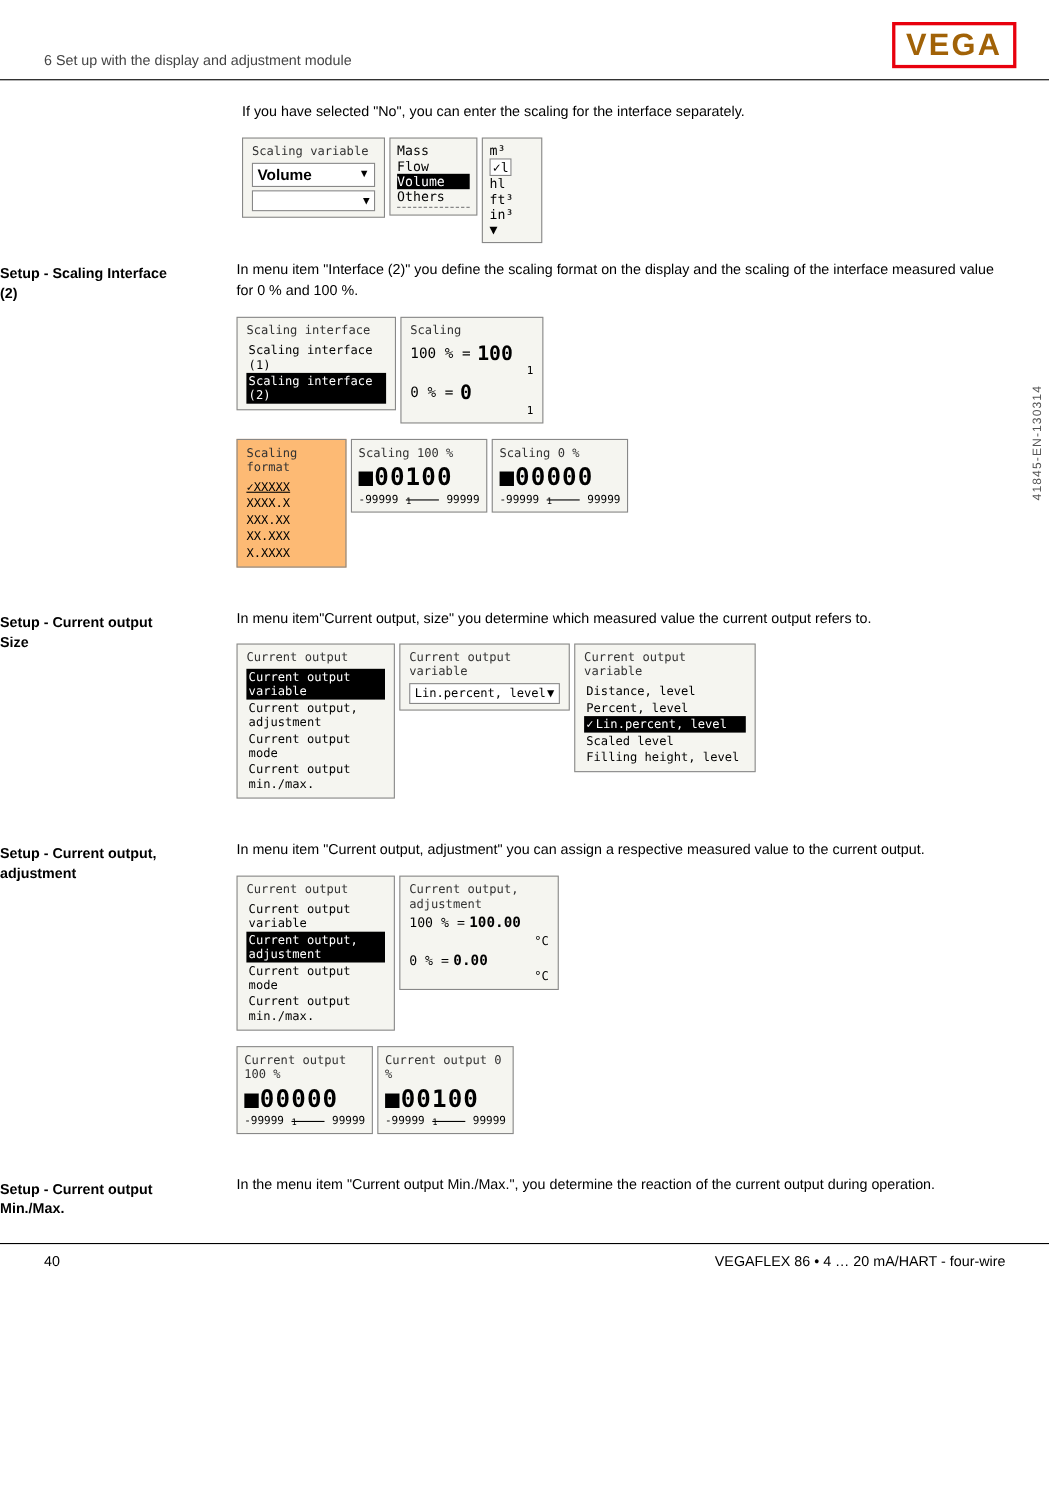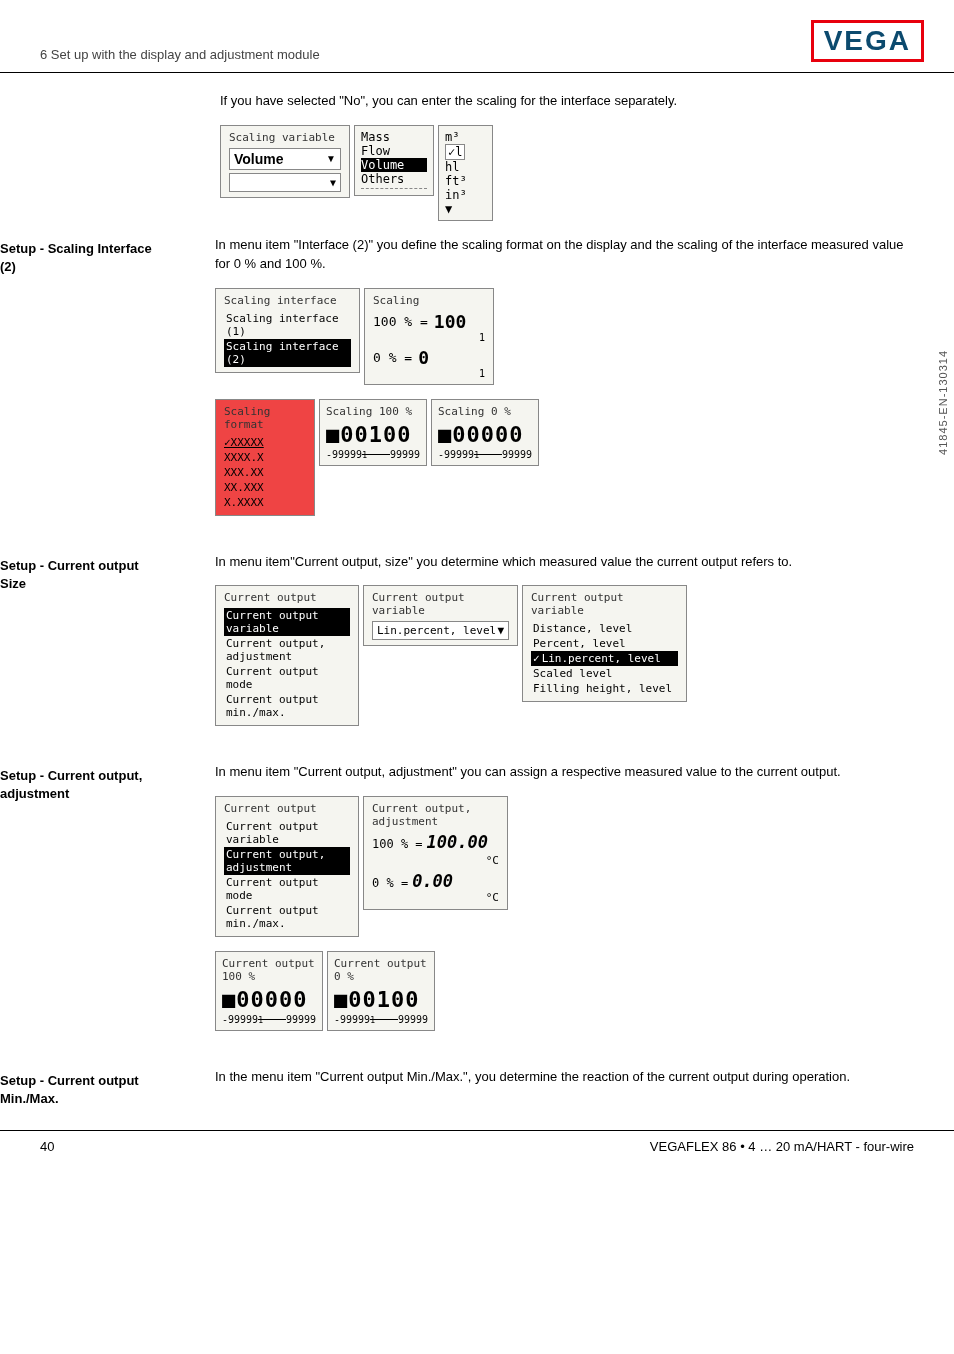--- a/index.html
+++ b/index.html
@@ -26,21 +26,21 @@
       border-bottom: 1px solid #000;
       margin-bottom: 18px;
     }
     .header-title {
       font-size: 13px;
       color: #444;
     }
     .logo {
       font-size: 28px;
       font-weight: bold;
-      color: #0c4a6e;
+      color: #a16207;
       letter-spacing: 2px;
       border: 3px solid #e8000d;
       padding: 2px 10px;
     }
     .intro-text {
       font-size: 13px;
       line-height: 1.5;
       margin-bottom: 14px;
     }
     .ui-box-title {
@@ -154,40 +154,40 @@
       border: 1px solid #888;
       background: #f5f5f0;
       padding: 5px 8px;
       font-size: 12px;
       font-family: monospace;
       width: 130px;
     }
     
     .format-box {
       border: 1px solid #888;
-      background: #ef4444;
+      background: #fdba74;
       padding: 5px 8px;
       font-size: 11px;
       font-family: monospace;
       width: 100px;
     }
     .format-item {
       padding: 1px 0;
     }
     .format-item.selected {
       text-decoration: underline;
     }
     
     .big-num-box {
       border: 1px solid #888;
       background: #f5f5f0;
       padding: 5px 6px;
       font-size: 11px;
       font-family: monospace;
-      width: 108px;
+      width: 124px;
     }
     .big-num {
       font-size: 22px;
       font-weight: bold;
       font-family: monospace;
       letter-spacing: 1px;
       display: flex;
       align-items: center;
     }
     .slider-row {
@@ -256,23 +256,22 @@
     
     .adj-box {
       border: 1px solid #888;
       background: #f5f5f0;
       padding: 5px 8px;
       font-size: 11px;
       font-family: monospace;
       width: 145px;
     }
     .adj-value {
-      font-size: 17px;
+      font-size: 13px;
       font-weight: bold;
-      font-style: italic;
     }
     
     .right-note {
       position: absolute;
       right: 5px;
       top: 350px;
       font-size: 11px;
       writing-mode: vertical-rl;
       transform: rotate(180deg);
       color: #555;

